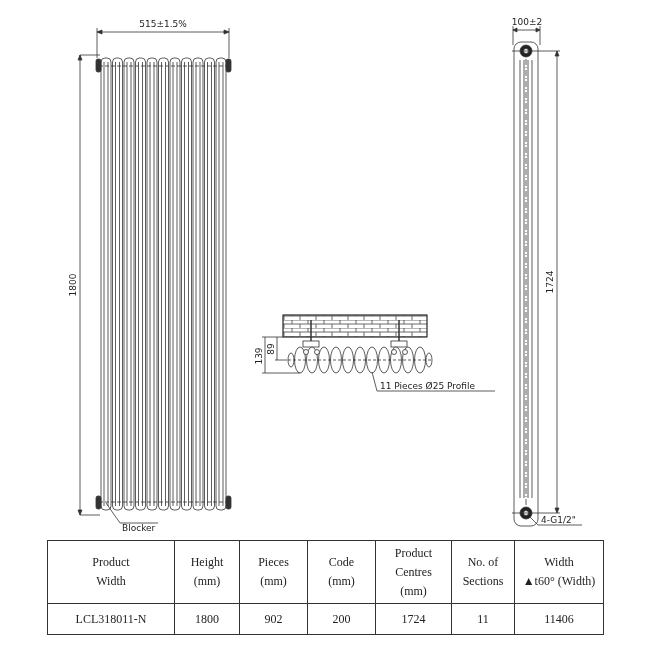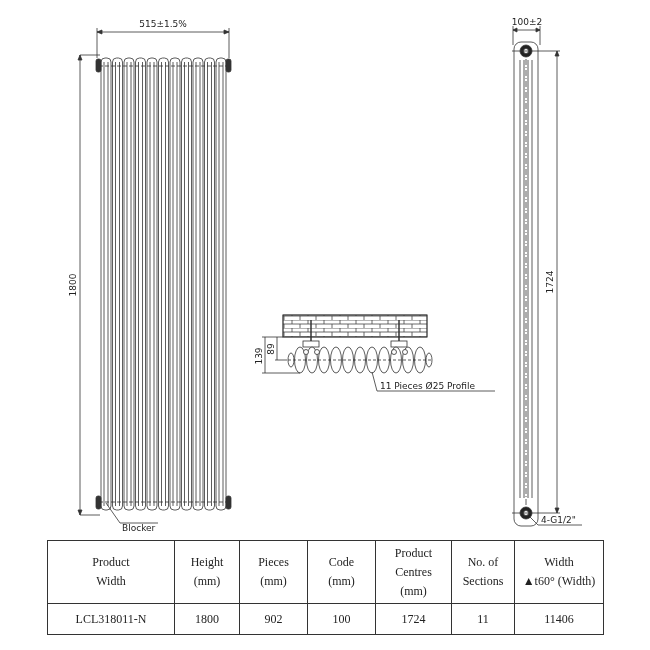--- a/index.html
+++ b/index.html
@@ -188,19 +188,19 @@
           <span>Width</span>
           <span>▲t60° (Width)</span>
         </th>
     </tr>
   </thead>
   <tbody>
     <tr>
       <td>LCL318011-N</td>
       <td>1800</td>
       <td>902</td>
-      <td>100</td>
+      <td>200</td>
       <td>1724</td>
       <td>11</td>
       <td>11406</td>
     </tr>
   </tbody>
 </table>
 
 </body></html>

